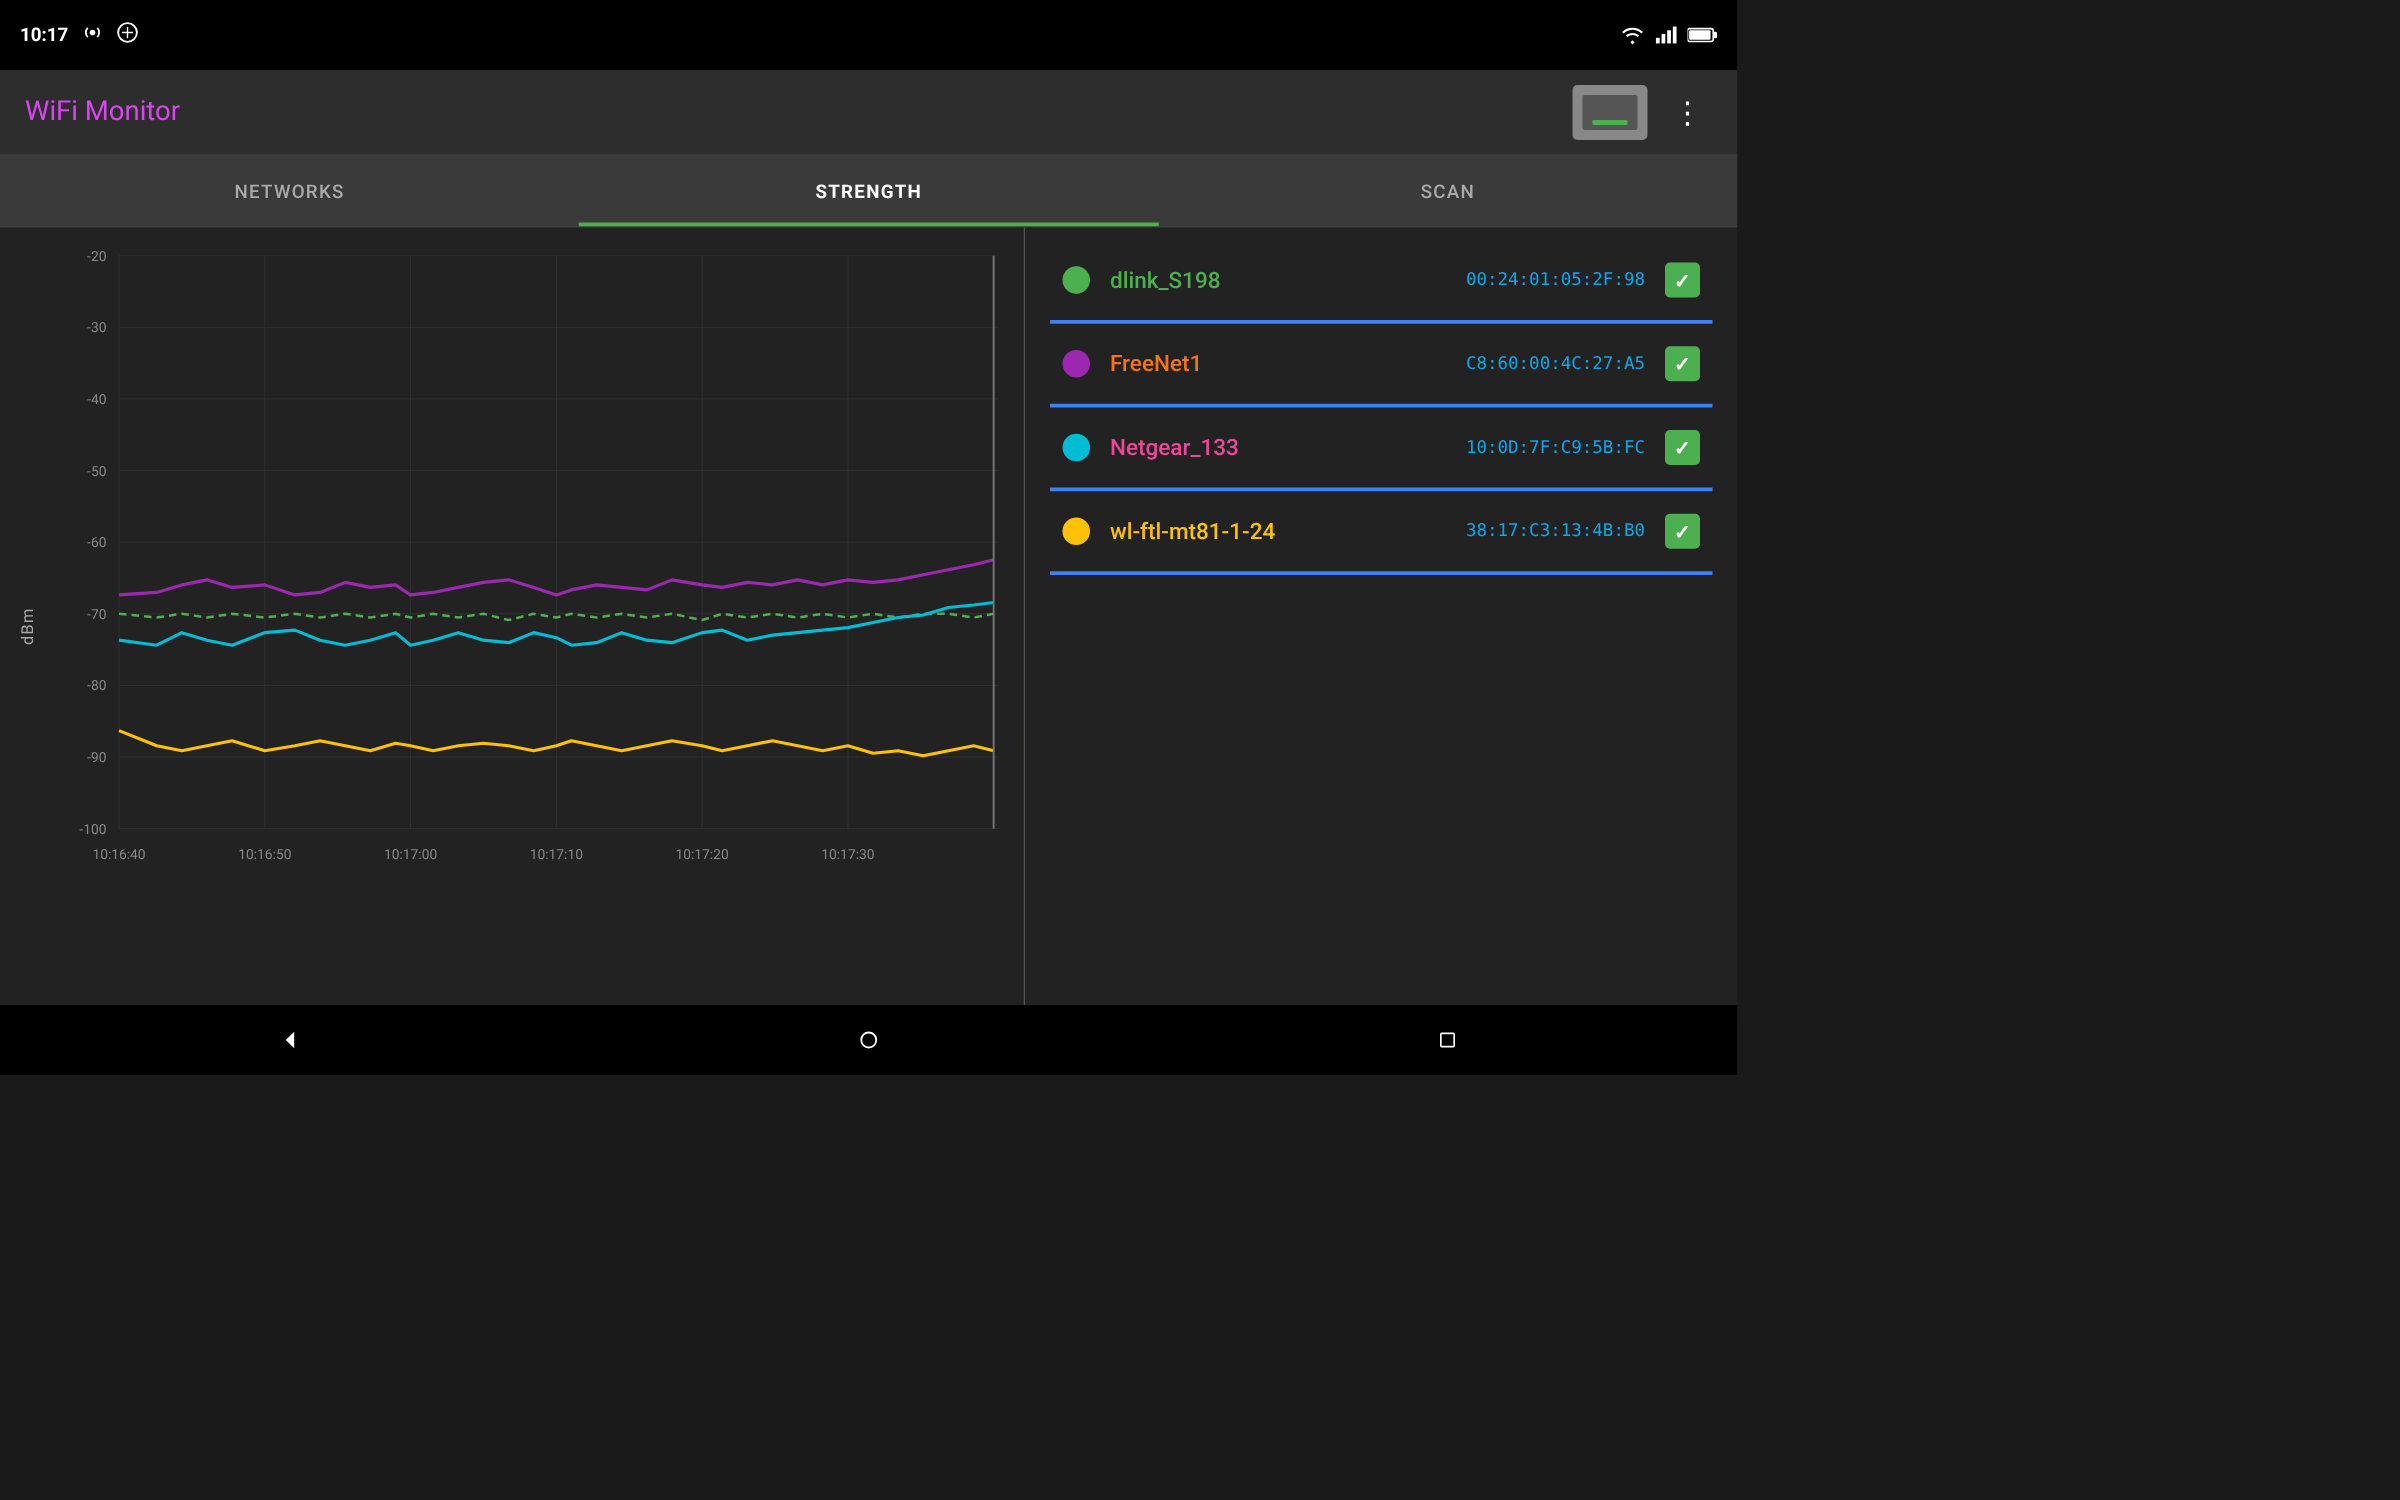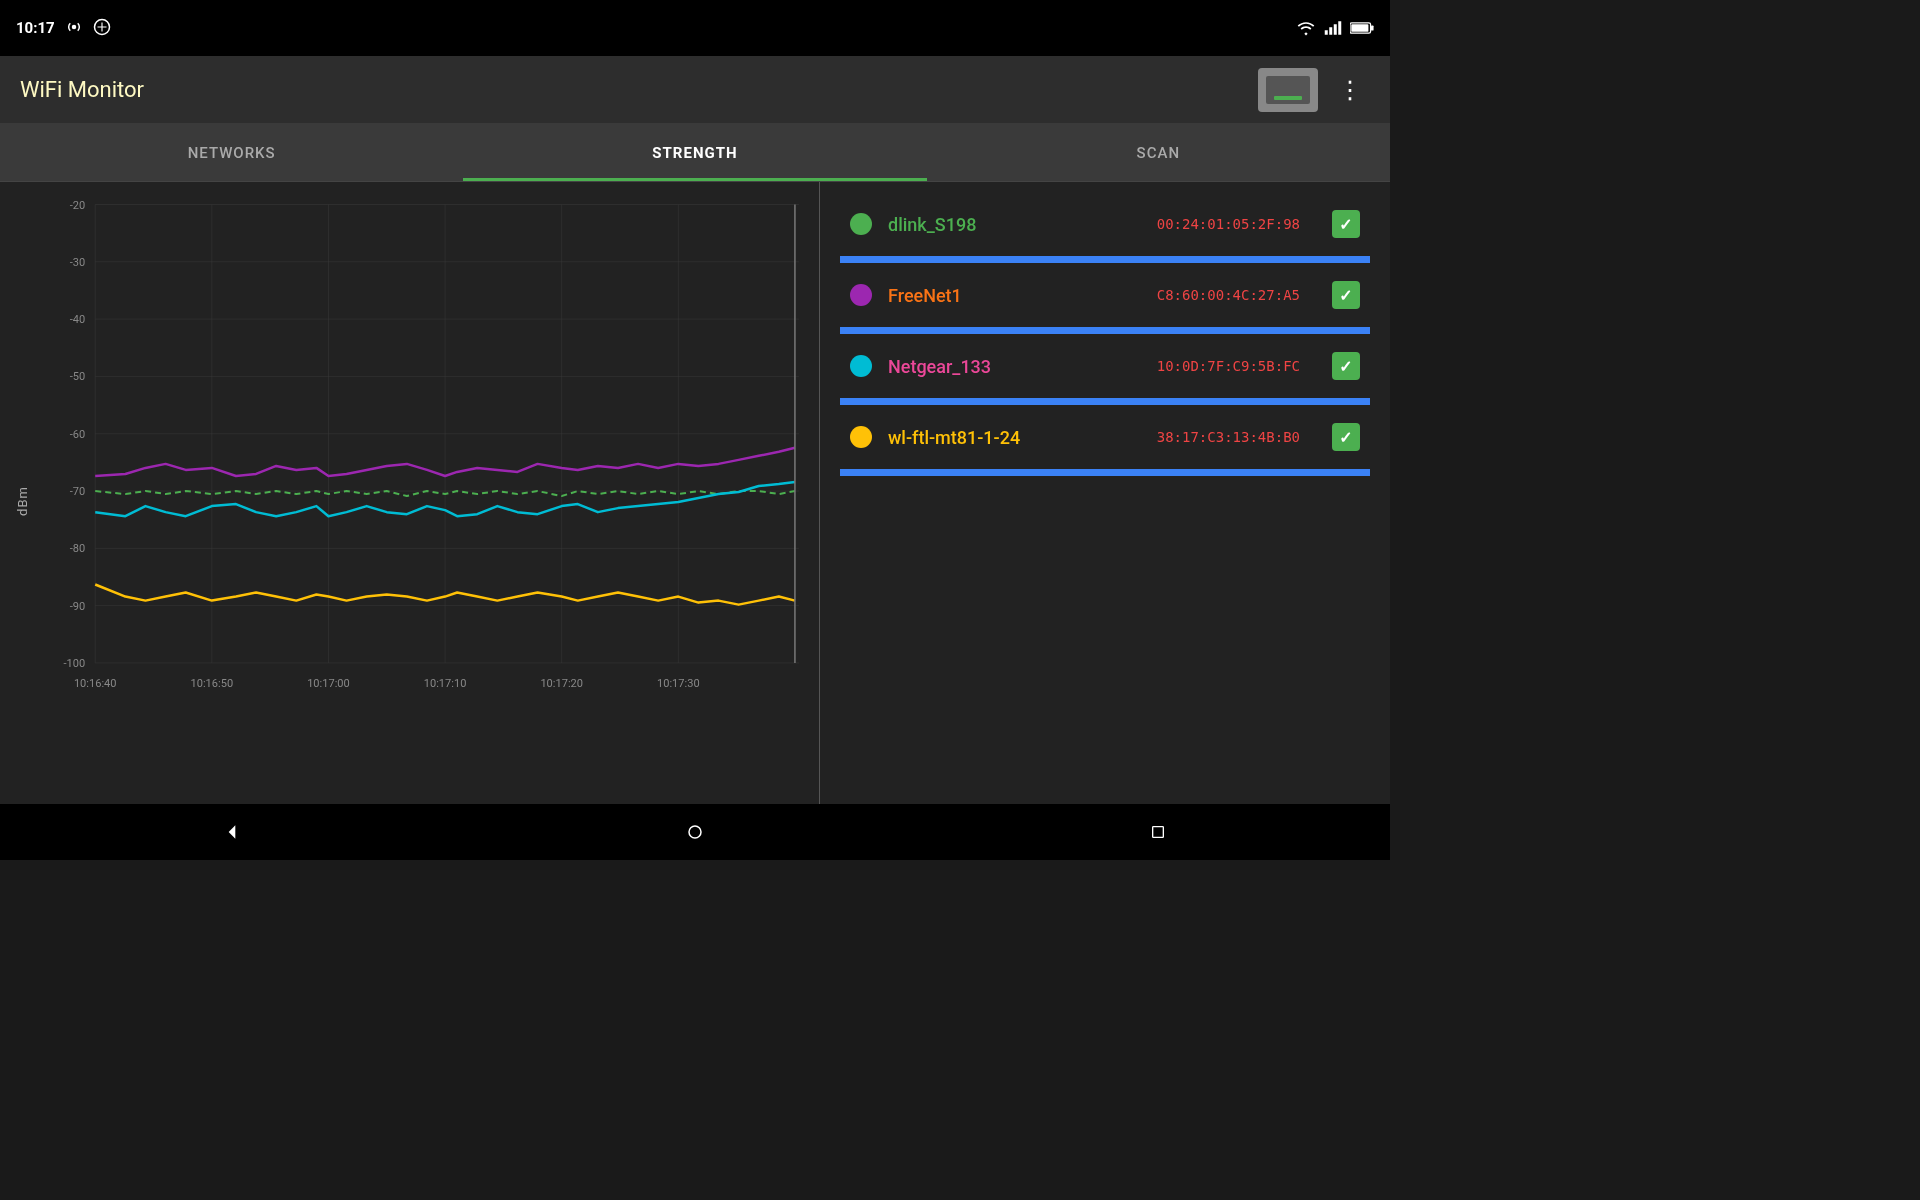--- a/index.html
+++ b/index.html
@@ -45,21 +45,21 @@
       height: 68px;
       display: flex;
       align-items: center;
       justify-content: space-between;
       padding: 0 20px;
       border-bottom: 1px solid #3a3a3a;
     }
     .app-title {
       font-size: 22px;
       font-weight: 400;
-      color: #fef9c3;
+      color: #d946ef;
     }
     .app-bar-actions {
       display: flex;
       align-items: center;
       gap: 12px;
     }
     .monitor-icon-btn {
       background: #888;
       border-radius: 4px;
       width: 60px;
@@ -160,39 +160,38 @@
       flex: 1;
       padding: 10px 20px;
       display: flex;
       flex-direction: column;
       gap: 0;
     }
     .network-item {
       display: flex;
       align-items: center;
       padding: 18px 10px;
-      border-bottom: 7px solid #3b82f6;
+      border-bottom: 3px solid #3b82f6;
       gap: 16px;
     }
     .network-dot {
       width: 22px;
       height: 22px;
       border-radius: 50%;
       flex-shrink: 0;
     }
     .network-name {
       flex: 1;
       font-size: 18px;
       font-weight: 500;
     }
     .network-mac {
-      color: #ef4444;
+      color: #0ea5e9;
       font-size: 14px;
       font-family: monospace;
-      margin-right: 16px;
     }
     .check-icon {
       width: 28px;
       height: 28px;
       background: #4caf50;
       border-radius: 4px;
       display: flex;
       align-items: center;
       justify-content: center;
       color: #fff;

